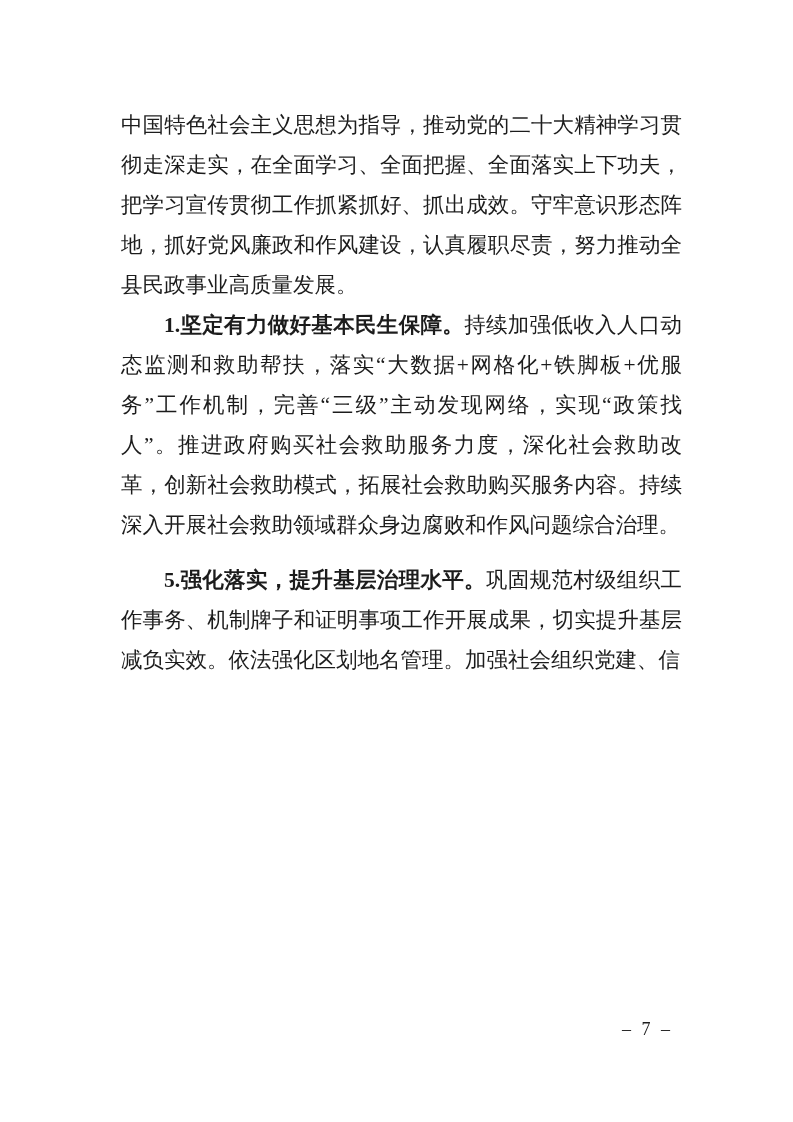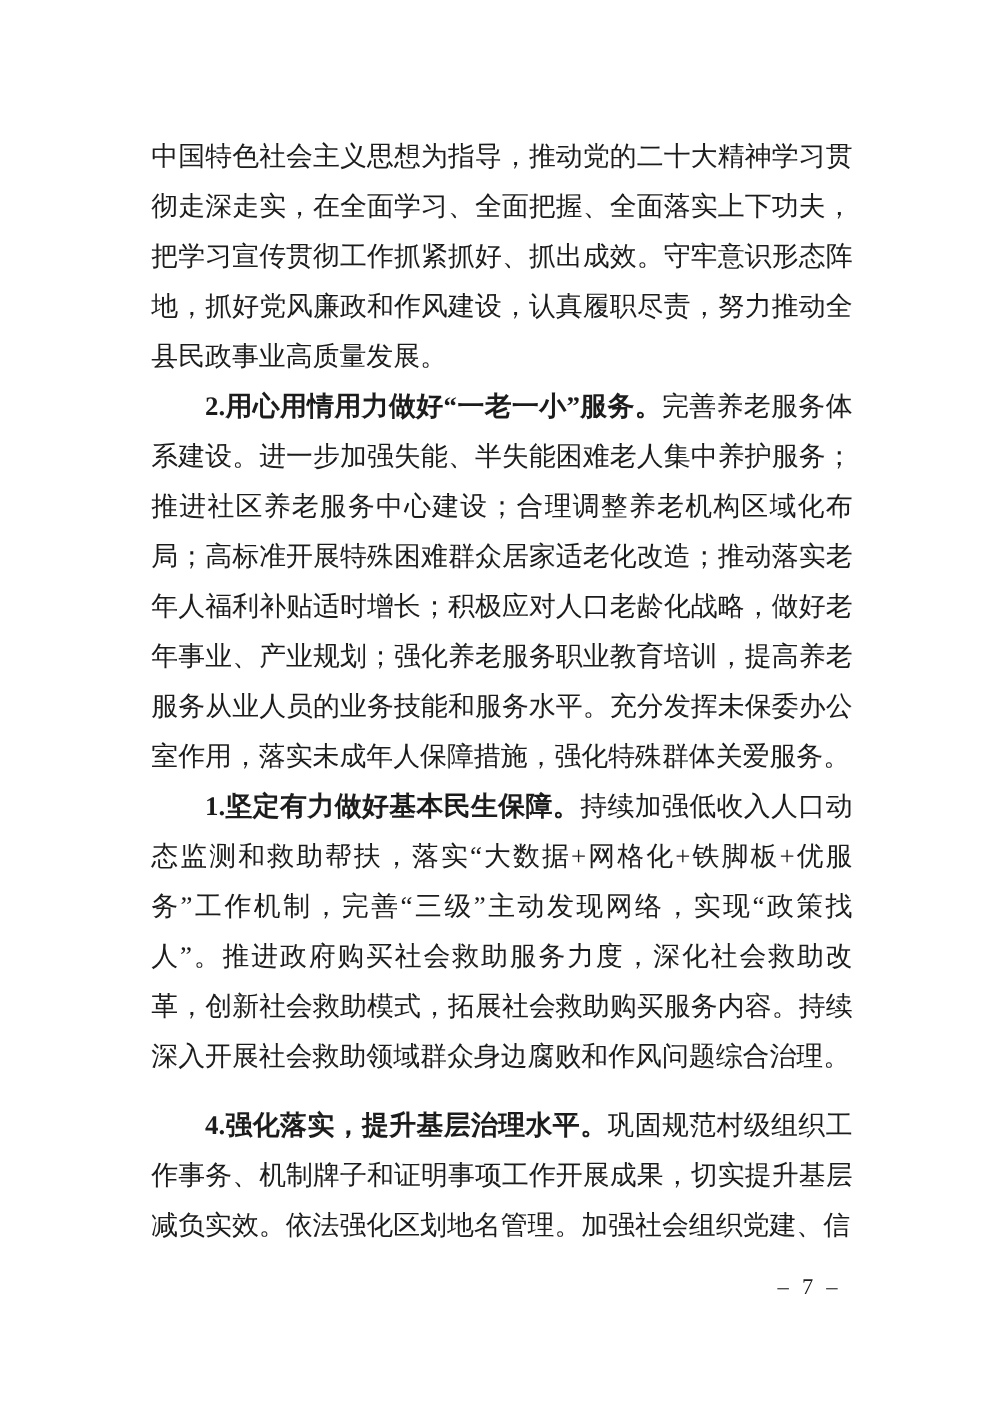--- a/index.html
+++ b/index.html
@@ -58,23 +58,22 @@
 </style>
 </head>
 <body>
 
 <div class="page">
 
   <div class="text-body">
 
     <p class="para no-indent"><span class="para-lead"></span><span class="para-text">中国特色社会主义思想为指导，推动党的二十大精神学习贯彻走深走实，在全面学习、全面把握、全面落实上下功夫，把学习宣传贯彻工作抓紧抓好、抓出成效。守牢意识形态阵地，抓好党风廉政和作风建设，认真履职尽责，努力推动全县民政事业高质量发展。</span></p>
 
-    <p class="para"><span class="para-lead">2.用心用情用力做好“一老一小”服务。</span><span class="para-text">完善养老服务体系建设。进一步加强失能、半失能困难老人集中养护服务；推进社区养老服务中心建设；合理调整养老机构区域化布局；高标准开展特殊困难群众居家适老化改造；推动落实老年人福利补贴适时增长；积极应对人口老龄化战略，做好老年事业、产业规划；强化养老服务职业教育培训，提高养老服务从业人员的业务技能和服务水平。充分发挥未保委办公室作用，落实未成年人保障措施，强化特殊群体关爱服务。</span></p>
 
     <p class="para"><span class="para-lead">1.坚定有力做好基本民生保障。</span><span class="para-text">持续加强低收入人口动态监测和救助帮扶，落实“大数据+网格化+铁脚板+优服务”工作机制，完善“三级”主动发现网络，实现“政策找人”。推进政府购买社会救助服务力度，深化社会救助改革，创新社会救助模式，拓展社会救助购买服务内容。持续深入开展社会救助领域群众身边腐败和作风问题综合治理。</span></p>
 
-    <p class="para section-gap"><span class="para-lead">4.强化落实，提升基层治理水平。</span><span class="para-text">巩固规范村级组织工作事务、机制牌子和证明事项工作开展成果，切实提升基层减负实效。依法强化区划地名管理。加强社会组织党建、信</span></p>
+    <p class="para section-gap"><span class="para-lead">5.强化落实，提升基层治理水平。</span><span class="para-text">巩固规范村级组织工作事务、机制牌子和证明事项工作开展成果，切实提升基层减负实效。依法强化区划地名管理。加强社会组织党建、信</span></p>
 
   </div>
 
   <div class="page-number">– 7 –</div>
 
 </div>
 
 </body></html>

